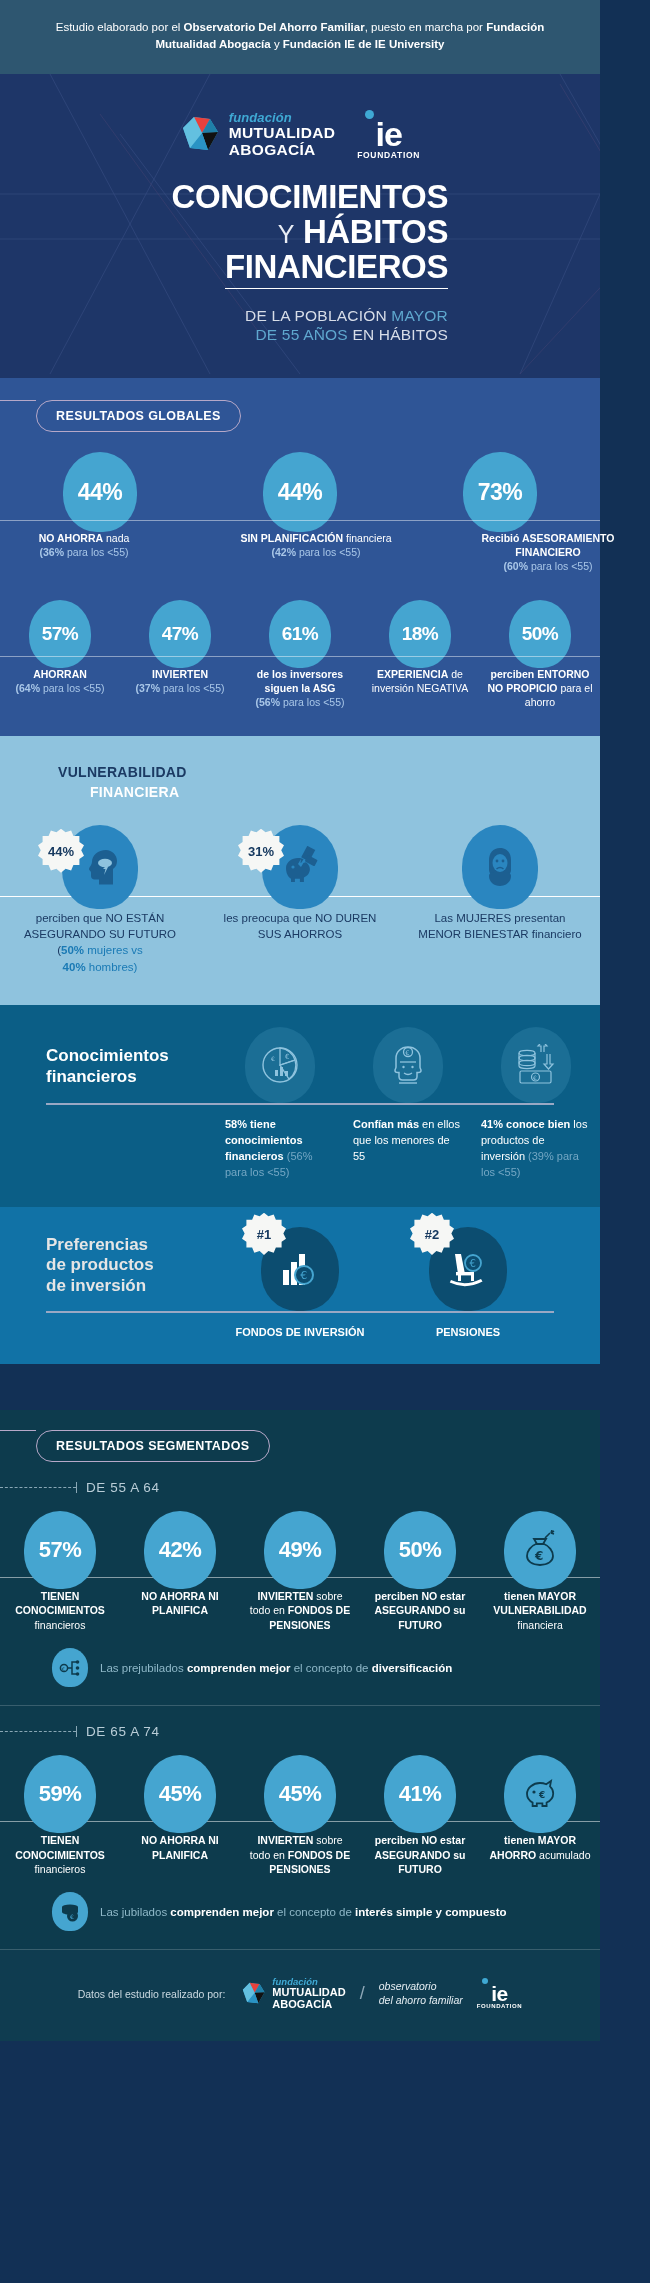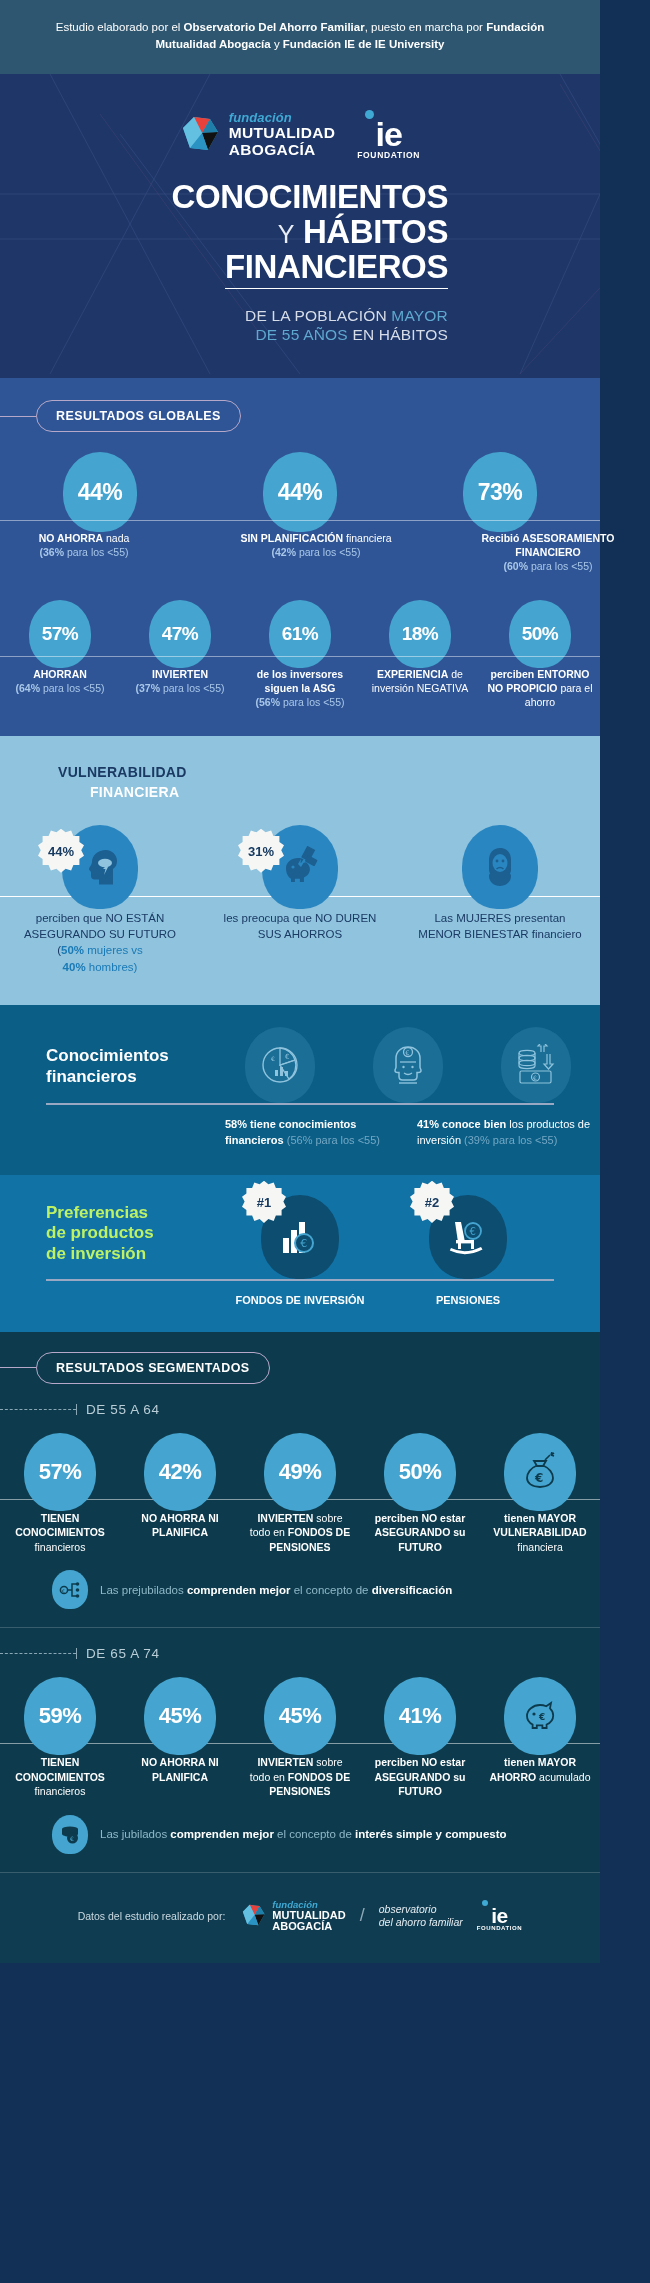--- a/index.html
+++ b/index.html
@@ -79,25 +79,25 @@
     margin-top: 17px;
     letter-spacing: .2px;
   }
   .subtitle .hl { color: #5fa8cf; }
 
   
   .sec-globales { background: #2f5596; padding: 22px 0 0 0; }
   .sec-vuln     { background: #8fc3de; padding: 26px 0 0 0; }
   .sec-conoc    { background: #0b5e86; padding: 22px 0 26px 0; }
   .sec-pref     { background: #1172a6; padding: 20px 0 24px 0; }
-  .sec-seg      { background: #0d3b4d; padding: 20px 0 0 0; }
+  .sec-seg      { background: #0d3b4d; padding: 20px 0 0 0; margin-top: 46px; }
   .sec-foot     { background: #0f3c50; padding: 20px 0 24px 0; }
 
   
-  .pill-wrap { display: flex; align-items: center; padding-left: 0px; }
+  .pill-wrap { display: flex; padding-left: 0px; }
   .pill-dash { width: 36px; height: 1px; background: #b6a8c8; }
   .pill {
     border: 1px solid #b6a8c8;
     border-radius: 22px;
     color: #ffffff;
     font-size: 12.5px;
     font-weight: bold;
     letter-spacing: .4px;
     padding: 8px 19px;
   }
@@ -172,21 +172,21 @@
   .kn-text {
     flex: 1; color: #ffffff; font-size: 11px; line-height: 1.45; padding: 0 9px;
     font-weight: bold;
   }
   .kn-text .reg { font-weight: normal; }
   .kn-text .dim { color: #74a7c4; font-weight: normal; }
 
   
   .pr-grid { display: flex; align-items: flex-end; }
   .pr-title {
-    width: 36%; color: #bef264; font-size: 17px; font-weight: bold;
+    width: 36%; color: #e5e5e5; font-size: 17px; font-weight: bold;
     line-height: 1.22; padding-left: 46px; padding-bottom: 14px;
   }
   .pr-icons { width: 64%; display: flex; padding-right: 8%; }
   .pr-icon-cell { flex: 1; display: flex; justify-content: center; position: relative; }
   .pr-bubble {
     width: 78px; height: 84px; border-radius: 50% 50% 46% 46%;
     background: #0c4d70; display: flex; align-items: center; justify-content: center;
   }
   .pr-badge {
     position: absolute; left: 50%; margin-left: -58px; top: -14px;
@@ -494,20 +494,23 @@
               <text x="19" y="35.6" font-size="6" fill="#8fc3de" font-family="DejaVu Sans, sans-serif">€</text>
             </svg>
           </div>
         </div>
       </div>
     </div>
     <div class="kn-rule"></div>
     <div class="kn-texts">
       <div class="kn-text">
         <span>58% tiene conocimientos financieros</span><span class="dim"> (56% para los &lt;55)</span>
+      </div>
+      <div class="kn-text">
+        <span>Confían más</span><span class="reg"> en ellos que los menores de 55</span>
       </div>
       <div class="kn-text">
         <span>41% conoce bien</span><span class="reg"> los productos de inversión</span><span class="dim"> (39% para los &lt;55)</span>
       </div>
     </div>
   </div>
 
   <div class="sec-pref">
     <div class="pr-grid">
       <div class="pr-title">

